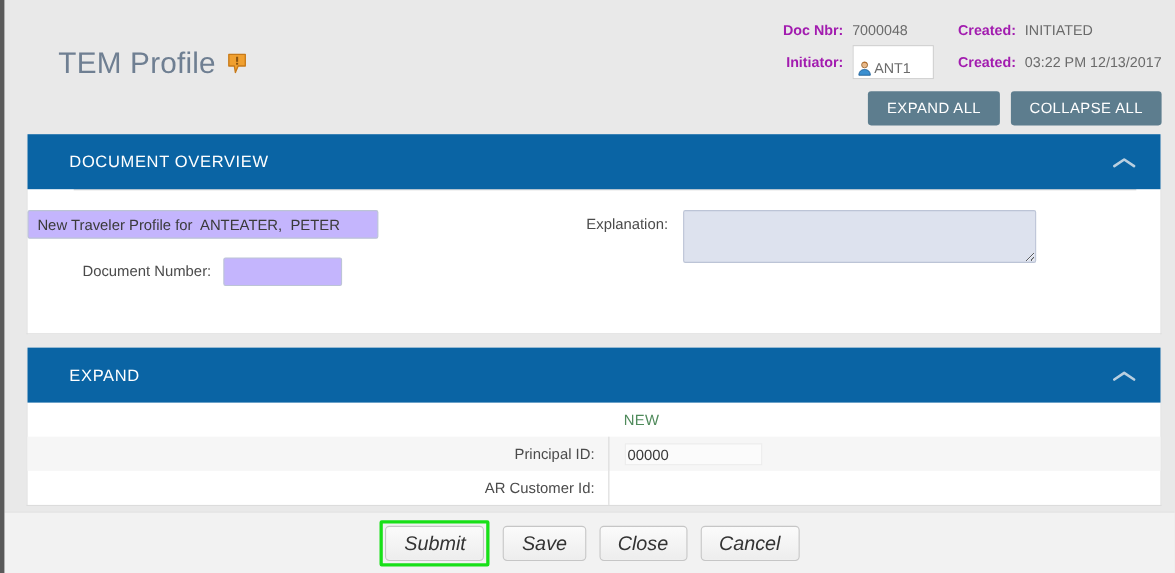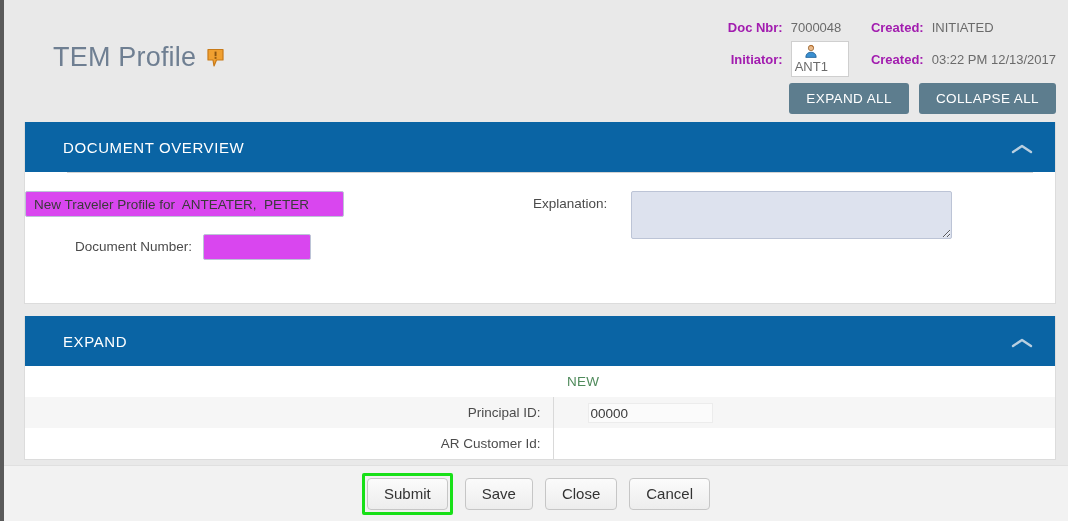--- a/index.html
+++ b/index.html
@@ -86,28 +86,27 @@
   }
   .info-value {
     color: #6b6b6b;
     white-space: nowrap;
     padding-right: 14px;
   }
   .info-value.last { padding-right: 0; }
   .initiator-box {
     border: 1px solid #cfcfcf;
     background: #fff;
-    padding: 2px 20px 2px 3px;
+    padding: 13px 20px 2px 3px;
     display: inline-flex;
     align-items: center;
     gap: 2px;
     color: #6b6b6b;
     font-size: 13px;
     line-height: 14px;
-    flex-direction: column;
   }
   .user-icon { width: 14px; height: 14px; display: block; flex: none; }
 
   
   .header-buttons {
     position: absolute;
     right: 12px;
     top: 83px;
     display: flex;
     gap: 10px;
@@ -183,21 +182,21 @@
   }
   .field-label {
     text-align: right;
     font-size: 13.5px;
     color: #4b4b4b;
     padding: 4px 11px 0 0;
     line-height: 17px;
   }
   .field-label .stack { display: block; }
   .text-input {
-    background: #d946ef;
+    background: #c4b5fd;
     border: 1px solid #bcc4d6;
     border-radius: 2px;
     height: 26px;
     font-size: 13.5px;
     color: #3a3a3a;
     font-family: "Liberation Sans", sans-serif;
     padding: 0 8px;
     outline: none;
   }
   .desc-input { width: 319px; }
@@ -206,21 +205,21 @@
   .col-right {
     grid-column: 3;
     display: grid;
     grid-template-columns: auto 1fr;
     align-items: start;
   }
   .expl-label {
     font-size: 13.5px;
     color: #4b4b4b;
     text-align: right;
-    padding: 5px 24px 0 0;
+    padding: 5px 14px 0 0;
     white-space: nowrap;
   }
   .expl-area {
     background: #dde2ee;
     border: 1px solid #bcc4d6;
     border-radius: 2px;
     width: 321px;
     height: 48px;
     resize: both;
     font-family: "Liberation Sans", sans-serif;
@@ -262,21 +261,20 @@
   .pid-box {
     display: inline-block;
     background: #fbfbfb;
     border: 1px solid #ececec;
     width: 125px;
     height: 20px;
     line-height: 20px;
     padding-left: 2px;
     color: #3a3a3a;
     font-size: 13.5px;
-    margin-left: 20px;
   }
 
   
   .footer {
     position: absolute;
     left: 0;
     bottom: 0;
     width: 1064px;
     height: 56px;
     background: #f2f2f2;
@@ -284,27 +282,28 @@
     align-items: center;
     justify-content: center;
     gap: 12px;
     border-top: 1px solid #e0e0e0;
   }
   .act-btn {
     background: linear-gradient(#fbfbfb, #ededed);
     border: 1px solid #c6c6c6;
     border-radius: 4px;
     font-family: "Liberation Sans", sans-serif;
-    font-size: 15px;
+    font-size: 18px;
     color: #333;
     padding: 0 16px;
     height: 32px;
     line-height: 30px;
     cursor: pointer;
     min-width: 62px;
+    font-style: italic;
   }
   .highlight-box {
     border: 3px solid #18e018;
     padding: 2px;
     display: inline-flex;
     border-radius: 2px;
   }
   .highlight-box .act-btn { min-width: 70px; }
 </style>
 </head>

